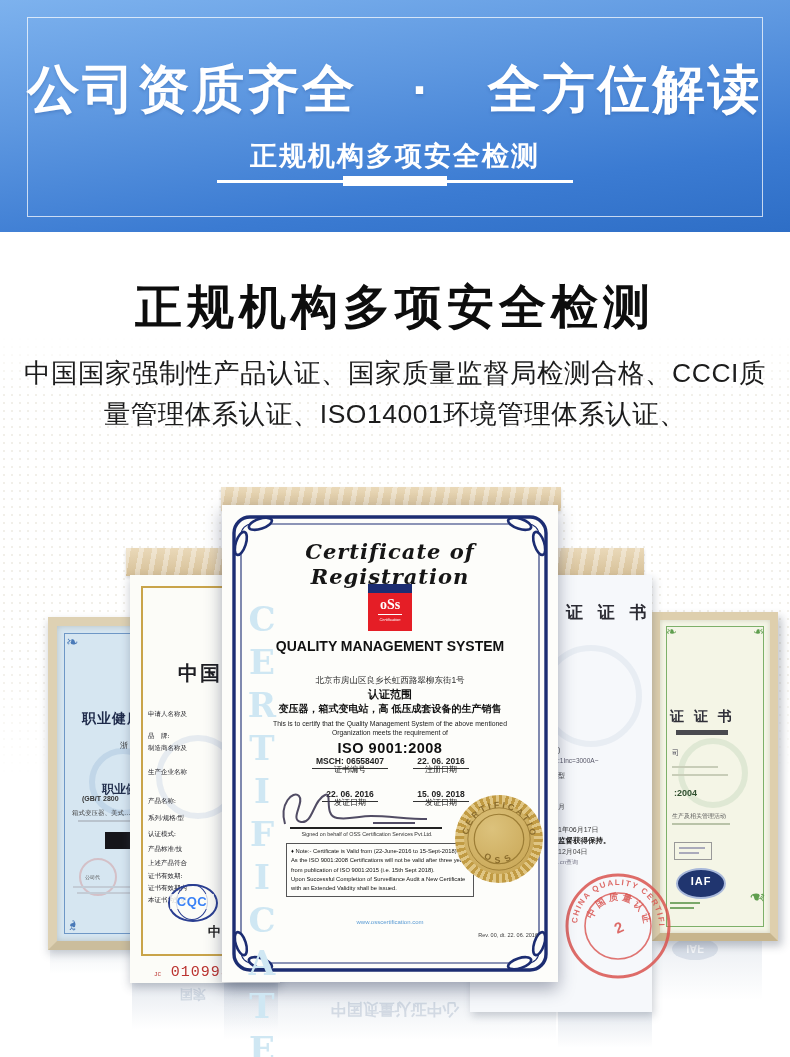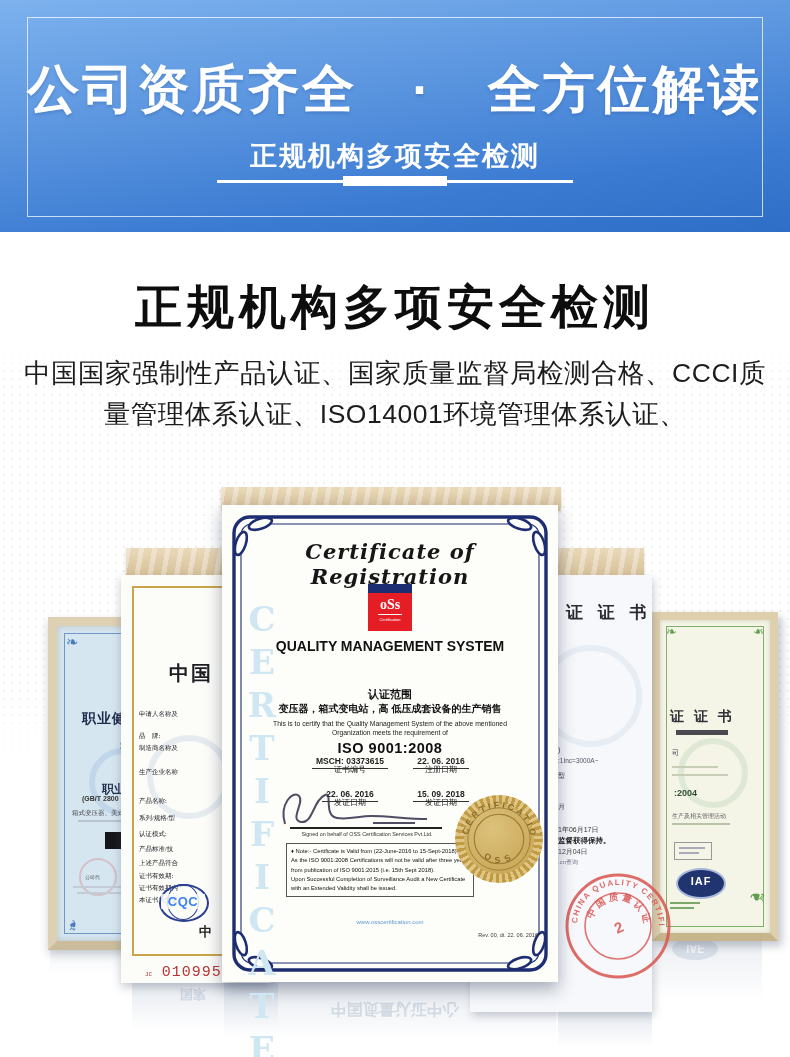--- a/index.html
+++ b/index.html
@@ -40,21 +40,21 @@
 
   
   .cert-fl{left:48px;top:617px;width:150px;height:315px;border:9px solid #ded1b3;
     border-bottom-color:#cbbd9c;border-right-color:#d3c5a4;background:#d6e6f1;
     box-shadow:0 4px 8px rgba(60,70,90,.25), inset 0 0 6px rgba(90,80,50,.25);z-index:2;}
   .fl-border{position:absolute;left:7px;top:7px;right:7px;bottom:7px;border:1.5px solid #6e97c6;}
   .fl-flo{position:absolute;font-size:15px;color:#4a7ab8;line-height:1;}
   .ghost-ring{position:absolute;border-radius:50%;border:6px solid rgba(120,160,200,.22);}
 
   
-  .cert-gold{left:121px;top:575px;width:150px;height:408px;background:#fcfcf8;
+  .cert-gold{left:130px;top:575px;width:150px;height:408px;background:#fcfcf8;
     box-shadow:0 4px 9px rgba(60,70,90,.3);z-index:3;}
   .gold-border{position:absolute;left:11px;top:11px;right:11px;bottom:27px;border:2.5px solid #c9a44a;}
   .gold-field{position:absolute;left:18px;font-family:"Liberation Serif",serif;
     font-size:6.5px;color:#24242a;white-space:nowrap;}
   .cqc{position:absolute;left:38px;top:306px;width:50px;height:42px;}
   .cqc-ell{position:absolute;left:0;top:3px;width:46px;height:34px;border:2px solid #2b3f92;border-radius:50%;}
   .cqc-ell2{position:absolute;left:8px;top:3px;width:30px;height:34px;border:1.5px solid #2b3f92;border-radius:50%;}
   .cqc-txt{position:absolute;left:2px;top:13px;width:44px;text-align:center;background:rgba(252,252,248,.8);
     color:#3b82f6;font-weight:bold;font-size:13px;letter-spacing:.5px;}
 
@@ -272,28 +272,29 @@
     <div class="abs ctr cc script-title">Certificate of Registration</div>
 
     <div class="abs oss-logo">
       <div class="oss-bar"></div>
       <div class="oss-txt">oSs</div>
       <div class="oss-ul"></div>
       <div class="oss-sub">Certification</div>
     </div>
 
     <div class="abs ctr cc qms">QUALITY MANAGEMENT SYSTEM</div>
+    <div class="abs ctr cc addr">北京市房山区良乡长虹西路翠柳东街1号</div>
     <div class="abs ctr cc scope">变压器，箱式变电站，高 低压成套设备的生产销售</div>
     <div class="abs ctr cc scope-l">认证范围</div>
     <div class="abs ctr cc certify" style="top:215px;">This is to certify that the Quality Management System of the above mentioned</div>
     <div class="abs ctr cc certify" style="top:224px;">Organization meets the requirement of</div>
     <div class="abs ctr cc std">ISO 9001:2008</div>
 
     <div class="fcell cc" style="left:83px;top:245px;">
-      <span class="fval">MSCH: 03373615</span>
+      <span class="fval">MSCH: 06558407</span>
       <div class="flab" style="left:0;top:14px;font-family:Liberation Serif, serif;">证书编号</div>
     </div>
     <div class="fcell cc" style="left:174px;top:245px;">
       <span class="fval">22. 06. 2016</span>
       <div class="flab" style="left:0;top:14px;">注册日期</div>
     </div>
     <div class="fcell cc" style="left:83px;top:278px;">
       <span class="fval">22. 06. 2016</span>
       <div class="flab" style="left:0;top:14px;">发证日期</div>
     </div>

